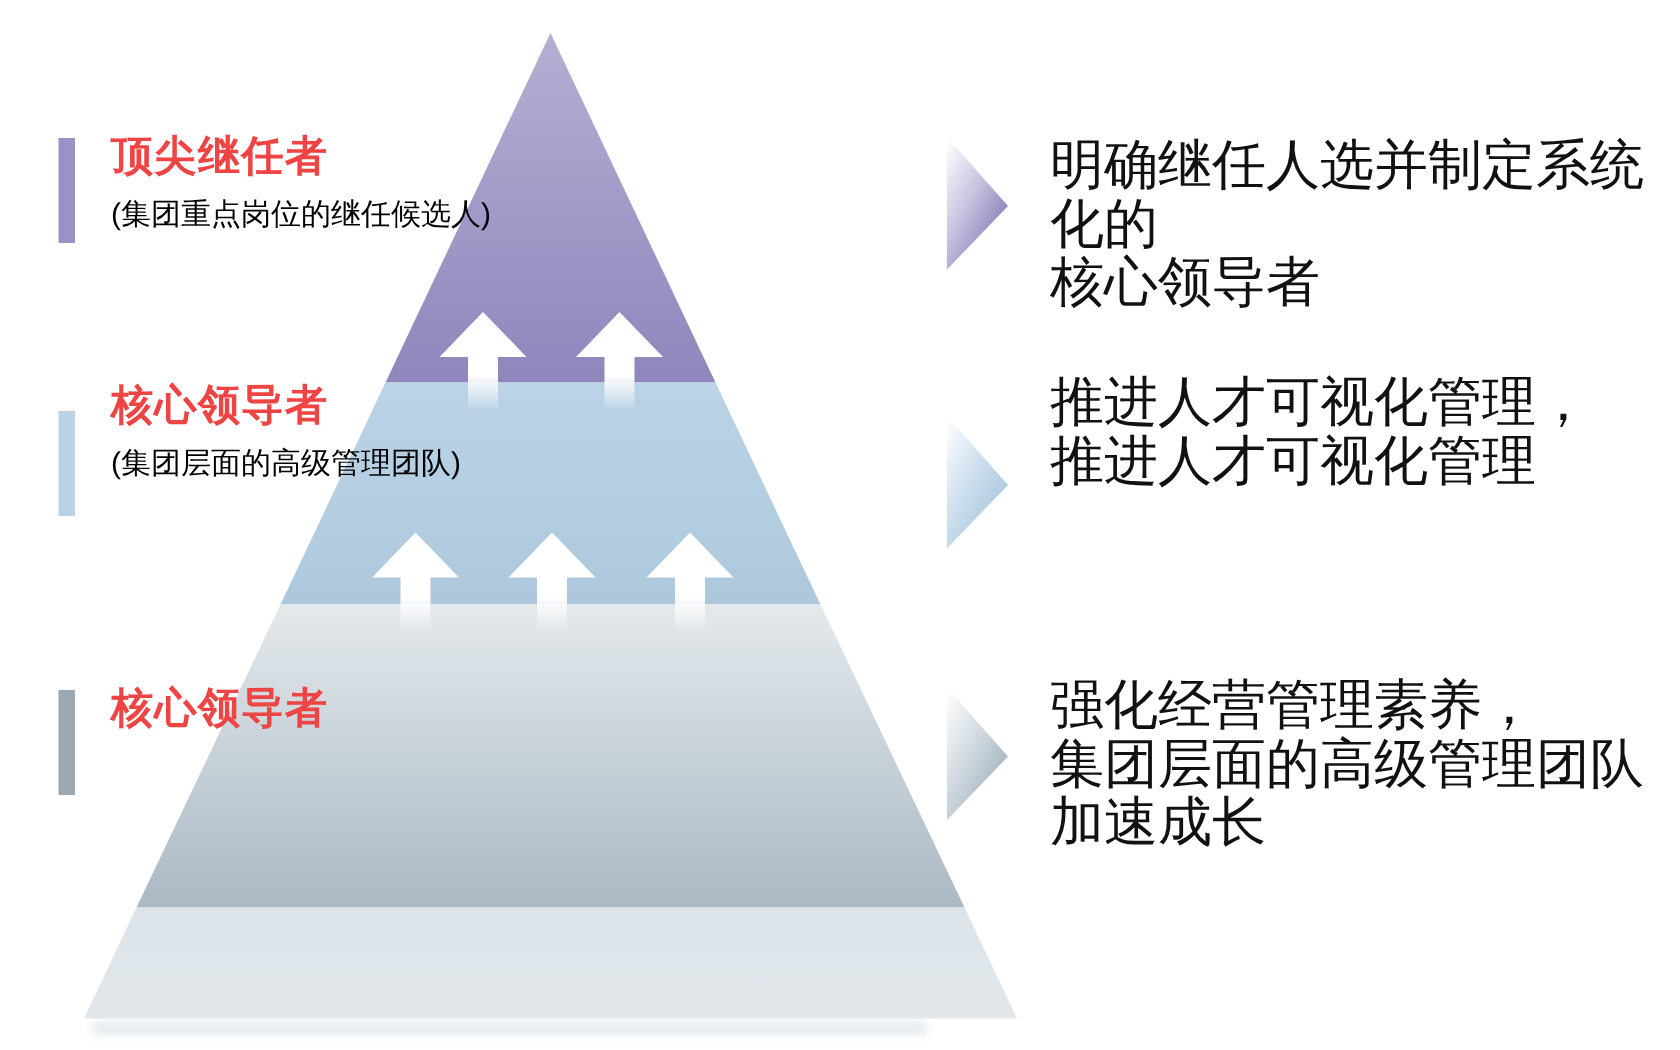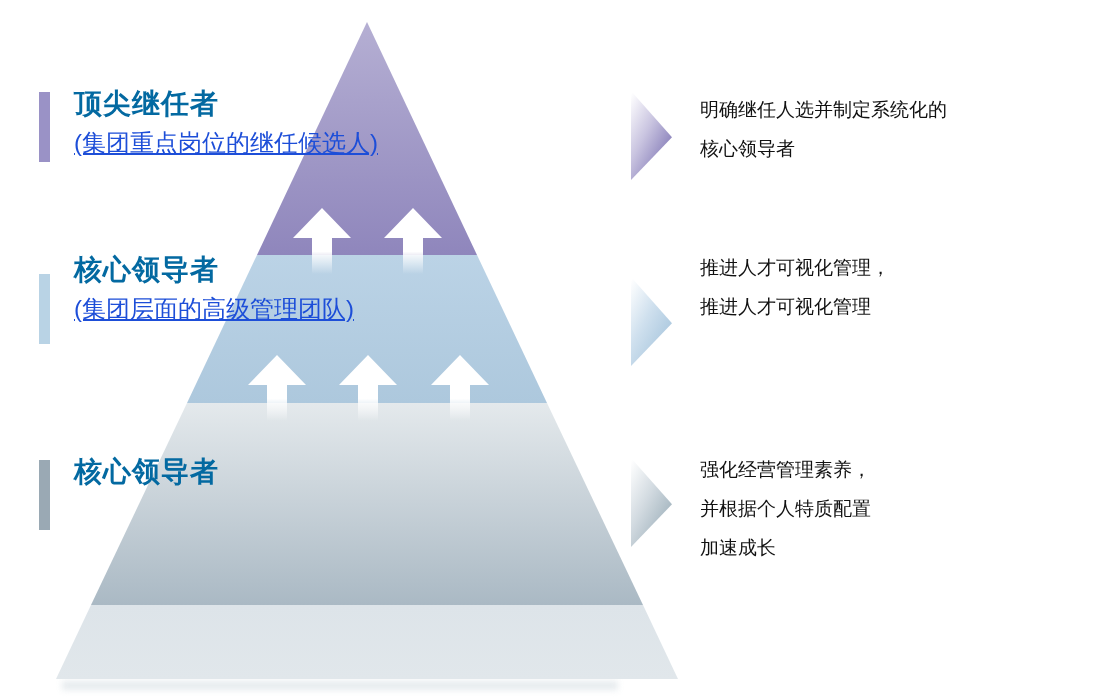--- a/index.html
+++ b/index.html
@@ -47,50 +47,49 @@
     left: 74px;
     width: 480px;
   }
   .t1 { top: 86px; }
   .t2 { top: 252px; }
   .t3 { top: 454px; }
   .tier-title {
     font-size: 28px;
     font-weight: 700;
     line-height: 36px;
-    color: #0369a1;
+    color: #ef4444;
     letter-spacing: 1px;
   }
   .tier-sub {
-    font-size: 24px;
+    font-size: 20px;
     font-weight: 400;
     line-height: 34px;
     margin-top: 4px;
-    color: #1d4ed8;
-    text-decoration: underline;
+    color: #000000;
   }
 
   
   .action-arrow {
     position: absolute;
     left: 631px;
     width: 41px;
     height: 89px;
     clip-path: polygon(0 0, 100% 52%, 0 100%);
   }
   .a1 { top: 91px;  background: linear-gradient(118deg, rgba(255,255,255,0) 2%, var(--arrow1-light) 42%, var(--arrow1-dark) 86%); }
   .a2 { top: 277px; background: linear-gradient(118deg, rgba(255,255,255,0) 2%, var(--arrow2-light) 42%, var(--arrow2-dark) 86%); }
   .a3 { top: 458px; background: linear-gradient(118deg, rgba(255,255,255,0) 2%, var(--arrow3-light) 42%, var(--arrow3-dark) 86%); }
 
   
   .action-text {
     position: absolute;
     left: 700px;
     width: 400px;
-    font-size: 19px;
+    font-size: 36px;
     line-height: 39px;
     color: #111111;
   }
   .at1 { top: 90px; }
   .at2 { top: 248px; }
   .at3 { top: 450px; }
 </style>
 </head>
 <body>
 
@@ -157,17 +156,17 @@
     <div>推进人才可视化管理</div>
   </div>
 
   <div class="tier-bar bar3"></div>
   <div class="tier-text t3">
     <div class="tier-title">核心领导者</div>
   </div>
   <div class="action-arrow a3"></div>
   <div class="action-text at3">
     <div>强化经营管理素养，</div>
-    <div>并根据个人特质配置</div>
+    <div>集团层面的高级管理团队</div>
     <div>加速成长</div>
   </div>
 
 </div>
 
 </body></html>

